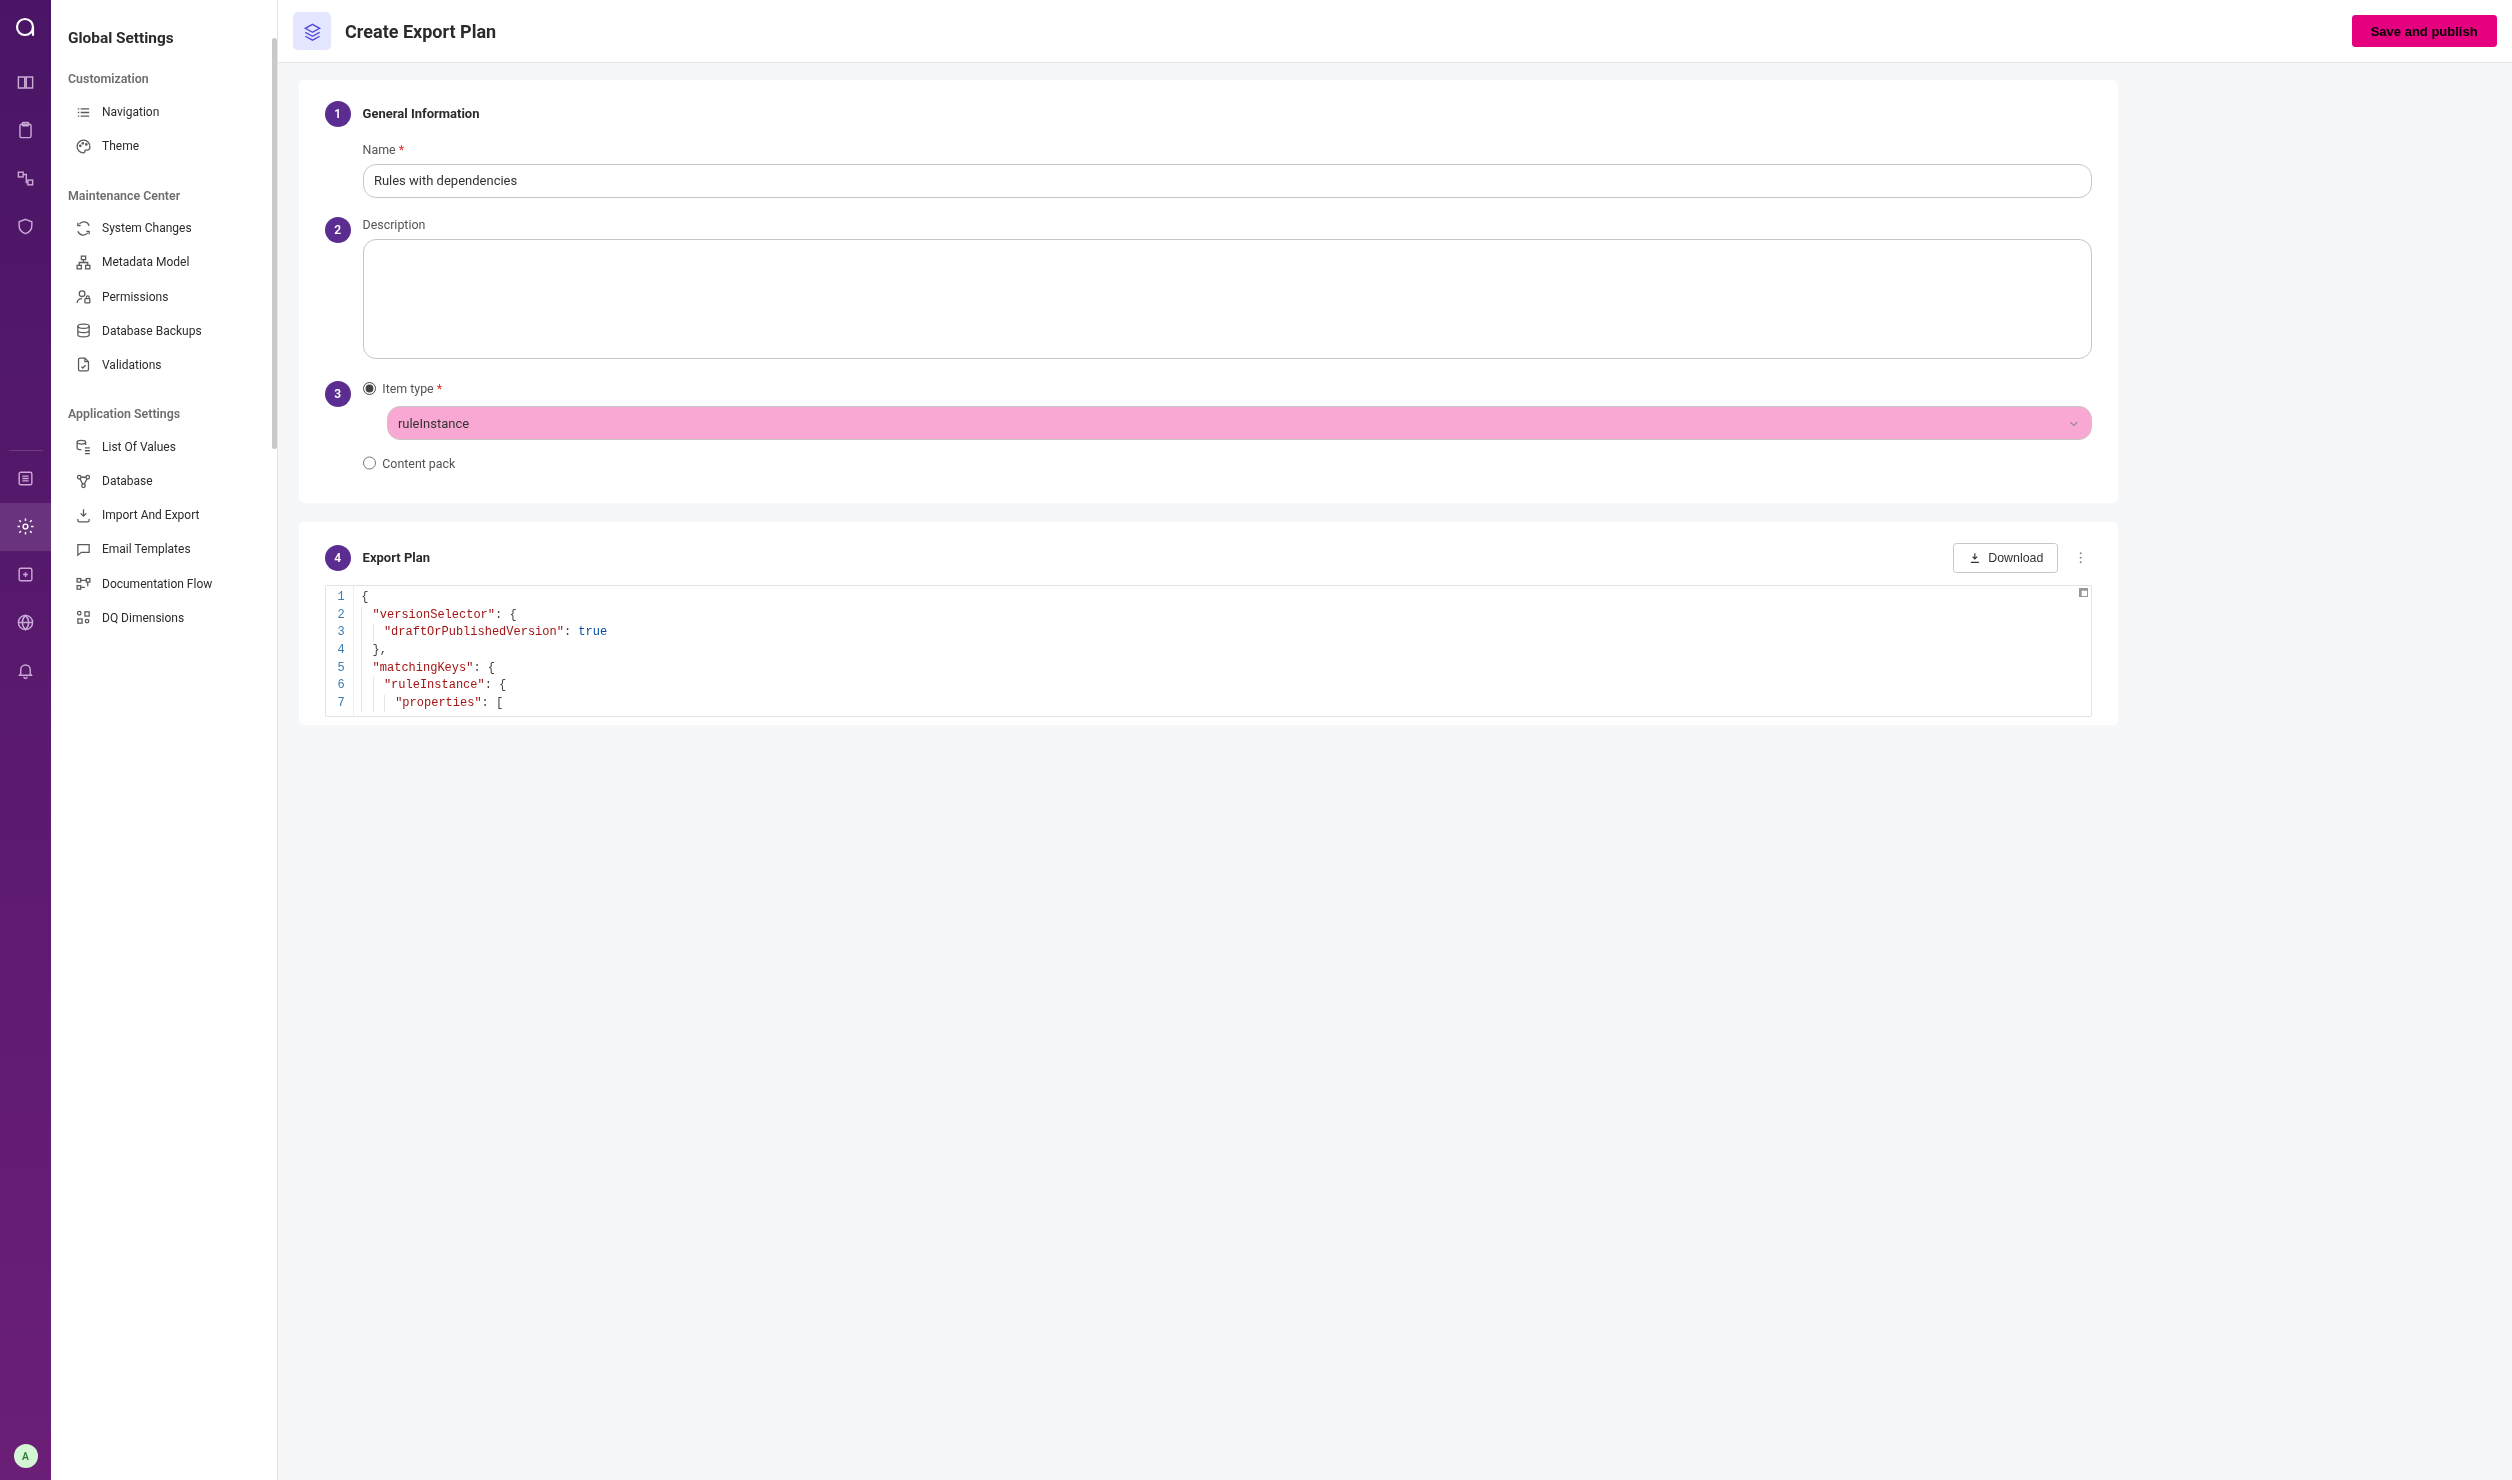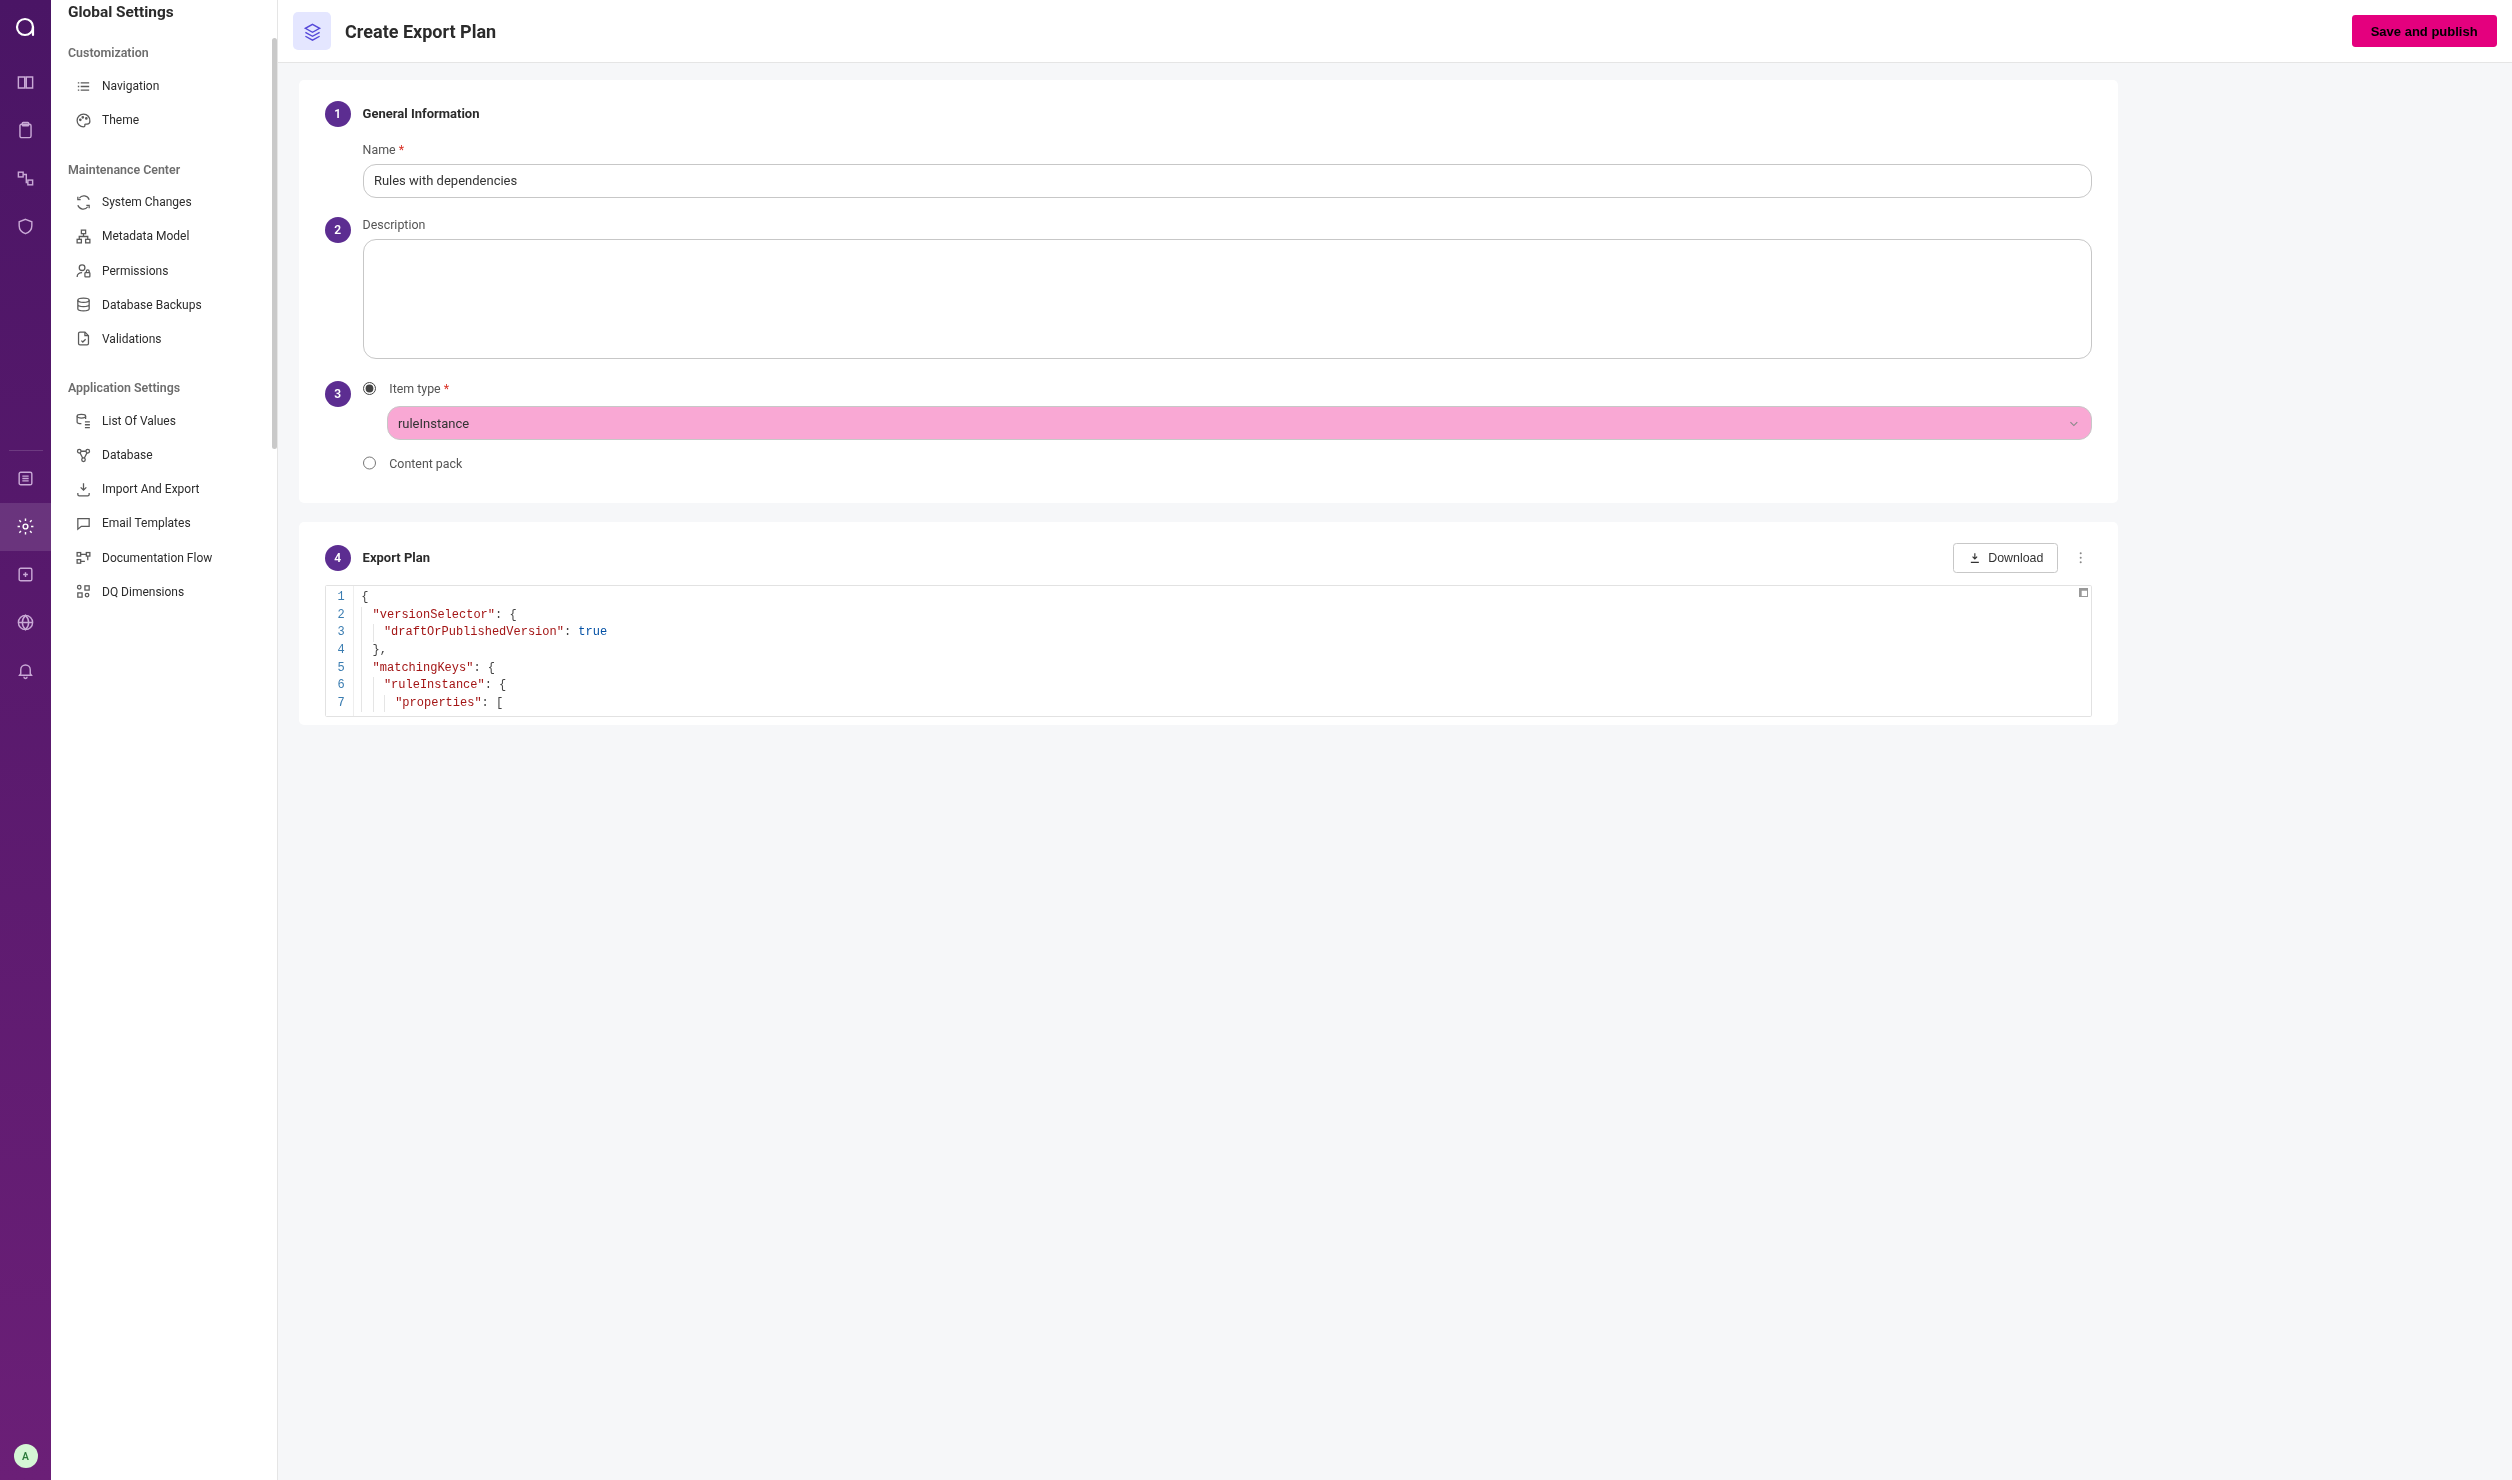--- a/index.html
+++ b/index.html
@@ -38,21 +38,21 @@
     background:#d5f6d5; color:#2d7a3c;
     font-size:10.3px; font-weight:600;
     display:flex;align-items:center;justify-content:center;
     margin-top:auto; margin-bottom:12px;
   }
   
   
   .sidebar {
     width: 227px;
     border-right: 0.9px solid #e5e5e5;
-    padding-top: 0;
+    padding-top: 26px;
     position: relative;
     flex-shrink: 0;
     overflow: hidden;
   }
   .sidebar-scroll-thumb {
     position:absolute; right:0; top:38px; width:5.1px; height:411px;
     background:#c9c9c9; border-radius:2.6px;
   }
   .sidebar-title { font-size: 15.4px; font-weight:700; padding: 3.4px 17px 19px; color:#2b2b2b;}
   .sidebar-group-label { font-size: 12.4px; font-weight:600; color:#6d6d6d; padding: 5.1px 17px 8.6px; }
@@ -112,21 +112,21 @@
   .form-row.with-badge { display:flex; gap:12px; padding-left: 0; align-items:flex-start; }
   .form-row.with-badge .field-col { flex:1; }
   .form-label { font-size: 12.4px; color:#555; margin-bottom: 6.9px; display:block; }
   .req { color:#d93025; }
   .text-input, .textarea, .select-box {
     width:100%; border:0.9px solid #c7c7c7; border-radius:13px;
     padding: 8.6px 10.3px; font-size: 13px; color:#333;
     font-family:inherit;
   }
   .textarea { height: 120px; resize:none; }
-  .radio-row { display:flex; align-items:center; gap:13px; margin-bottom:8.6px; }
+  .radio-row { display:flex; align-items:center; gap:6px; margin-bottom:8.6px; }
   .radio-input { width:13.7px; height:13.7px; accent-color:#444; }
   .radio-label { font-size:12.4px; color:#555; }
   .select-row { padding-left: 24px; margin-top: 10.3px; margin-bottom: 15.4px; }
   .select-box { display:flex; align-items:center; justify-content:space-between; background:#f9a8d4; }
   
   
   .card2-head { display:flex; align-items:center; gap:12px; margin-bottom: 12px; }
   .spacer { flex:1; }
   .btn-secondary {
     border:0.9px solid #c7c7c7; background:#fff;

